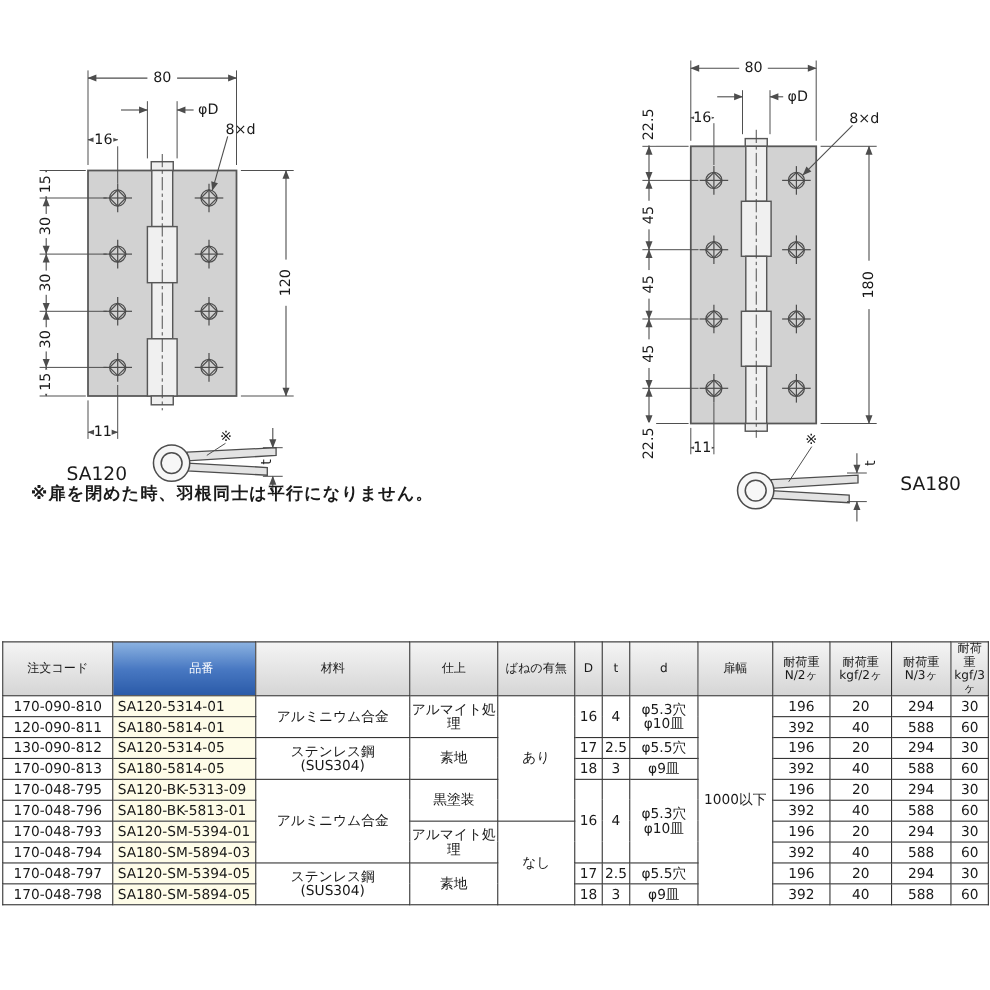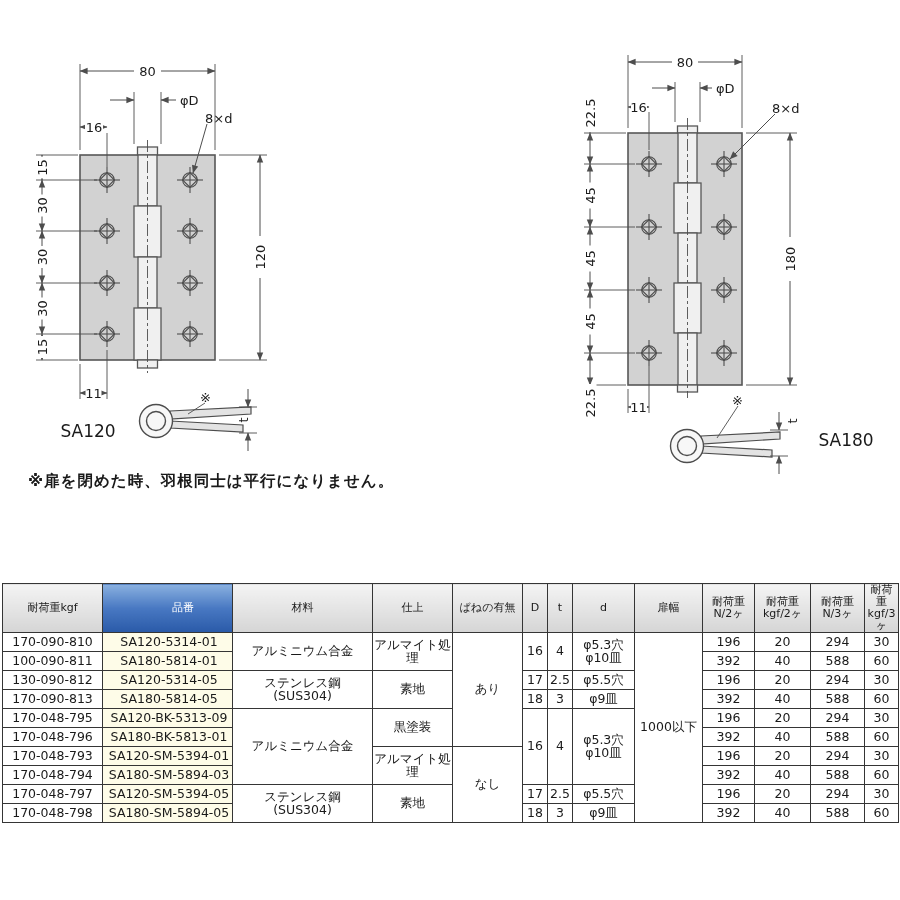--- a/index.html
+++ b/index.html
@@ -14,41 +14,41 @@
   svg .kn{fill:#f0f0f0;stroke:#575757;stroke-width:1.3;}
   svg .dim{stroke:#4d4d4d;stroke-width:1;fill:none;}
   svg .ext{stroke:#4d4d4d;stroke-width:0.9;fill:none;}
   svg .cl{stroke:#4d4d4d;stroke-width:0.9;stroke-dasharray:12 3 3 3;fill:none;}
   svg .wbg{fill:#ffffff;stroke:none;}
   svg text{fill:#1a1a1a;font-size:13px;font-family:"DejaVu Sans","Liberation Sans",sans-serif;}
   svg text.big{font-size:17px;}
   svg .leaf{fill:#e3e3e3;stroke:#4d4d4d;stroke-width:1.2;}
   svg .eye{fill:#f7f7f7;stroke:#4d4d4d;stroke-width:1.4;}
   .note{
-    position:absolute;left:28px;top:471px;font-size:15.5px;font-weight:bold;
+    position:absolute;left:28px;top:439px;font-size:15.5px;font-weight:bold;
     letter-spacing:1px;
   }
   table.spec{
     border-collapse:collapse;table-layout:fixed;width:896px;margin:1px 2px 0 2px;
   }
   table.spec th,table.spec td{
     border:1.6px solid #353535;text-align:center;vertical-align:middle;
     padding:0 1px;line-height:1.08;overflow:hidden;
   }
   table.spec th{
     background:linear-gradient(#f4f4f4,#d5d5d5);
     font-size:11px;font-weight:normal;height:20px;
   }
   table.spec th.part-h{
     background:linear-gradient(#8ab1e0 0%,#4878c2 50%,#2a5aa8 100%);
     color:#ffffff;
     padding-left:32px;
   }
   table.spec td{font-size:12.5px;height:18px;background:#ffffff;}
-  table.spec td.part{background:#fefce8;text-align:center;padding-left:4px;}
+  table.spec td.part{background:#fefce8;text-align:left;padding-left:4px;}
   table.spec .pre{white-space:pre-line;}
   table.spec tr{height:18px;}
 </style>
 </head>
 <body>
 
 <div class="drawing-area">
 <svg width="900" height="582" viewBox="0 0 900 582">
   <defs>
     <marker id="arr" viewBox="0 0 10 10" refX="9.5" refY="5" markerWidth="10" markerHeight="8" orient="auto-start-reverse">
@@ -291,21 +291,21 @@
     <col style="width:25px">
       <col style="width:62px">
       <col style="width:68px">
     <col style="width:52px">
       <col style="width:56px">
       <col style="width:54px">
     <col style="width:34px">
   </colgroup>
   <tbody>
       <tr>
-    <th>耐荷重kgf</th>
+    <th>注文コード</th>
     <th class="part-h">品番</th>
     <th>材料</th>
     <th>仕上</th>
     <th>ばねの有無</th>
     <th>D</th>
     <th>t</th>
     <th>d</th>
     <th>扉幅</th>
     <th>耐荷重N/2ヶ</th>
     <th>耐荷重kgf/2ヶ</th>
@@ -322,21 +322,21 @@
     <td rowspan="2">4</td>
     <td rowspan="2" class="pre">φ5.3穴
 φ10皿</td>
     <td rowspan="10">1000以下</td>
     <td>196</td>
     <td>20</td>
     <td>294</td>
     <td>30</td>
   </tr>
   <tr>
-    <td>100-090-811</td>
+    <td>120-090-811</td>
     <td class="part">SA180-5814-01</td>
     <td>392</td>
     <td>40</td>
     <td>588</td>
     <td>60</td>
   </tr>
   <tr>
     <td>130-090-812</td>
     <td class="part">SA120-5314-05</td>
     <td rowspan="2" class="pre">ステンレス鋼

